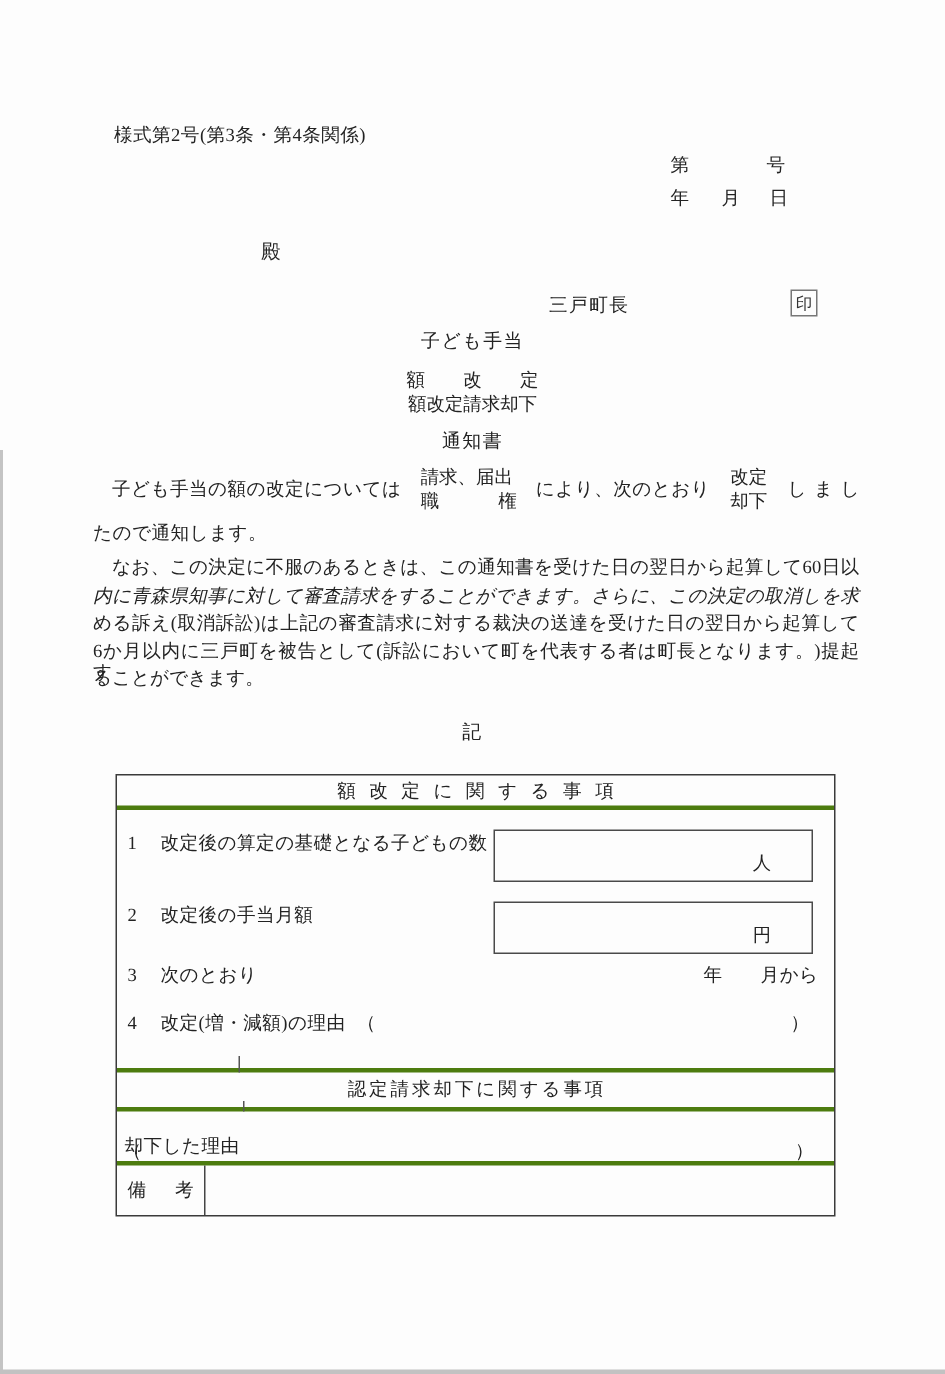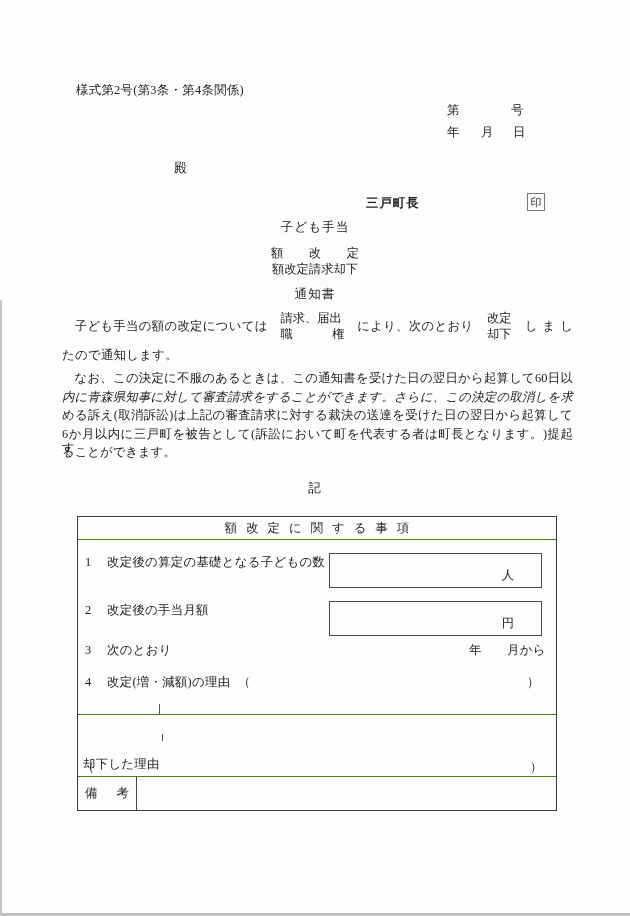--- a/index.html
+++ b/index.html
@@ -60,21 +60,21 @@
   .pline{position:absolute;left:62px;width:511px;font-size:12.4px;line-height:1.2;color:#222;}
 
   .ki{position:absolute;left:0;top:480px;width:100%;text-align:center;font-size:12.6px;letter-spacing:1px;}
 
   
   .form-table{
     position:absolute;left:77px;top:516px;width:480px;height:295px;
     border:1.5px solid #3b3b3b;box-sizing:border-box;background:transparent;
   }
   .trow{position:absolute;left:0;width:100%;box-sizing:border-box;}
-  .bb{border-bottom:1px solid #4d7c0f;}
+  .bb{border-bottom:3px solid #4d7c0f;}
   .t-h1{top:0;height:23px;display:flex;align-items:center;justify-content:center;}
   .t-h1 .txt{font-size:12.4px;letter-spacing:9px;padding-left:9px;}
   .t-main{top:23px;height:175px;position:absolute;}
   .t-h2{top:198px;height:26px;display:flex;align-items:center;justify-content:center;}
   .t-h2 .txt{font-size:12.3px;letter-spacing:2px;padding-left:2px;}
   .t-rej{top:224px;height:36px;}
   .t-biko{top:260px;height:33px;display:flex;}
   .biko-cell{
     width:59px;border-right:1px solid #454545;box-sizing:border-box;
     display:flex;align-items:center;justify-content:space-between;
@@ -94,21 +94,21 @@
 
 <span class="abs t" style="left:447px;top:103px;">第</span>
 <span class="abs t" style="left:511px;top:103px;">号</span>
 
 <span class="abs t" style="left:447px;top:125px;">年</span>
 <span class="abs t" style="left:481px;top:125px;">月</span>
 <span class="abs t" style="left:513px;top:125px;">日</span>
 
 <span class="abs t" style="left:174px;top:160px;font-size:13px;">殿</span>
 
-<span class="abs t" style="left:366px;top:196px;letter-spacing:1px;font-weight:bold;">三戸町長</span>
+<span class="abs t" style="left:366px;top:196px;letter-spacing:1px;">三戸町長</span>
 <div class="seal-box">
   <span>印</span>
 </div>
 
 <div class="title-row">
   <span class="t" style="font-size:12.6px;letter-spacing:1px;">子ども手当</span>
   <div class="stack title-stack">
     <div class="ln spread">
       <span>額</span>
       <span>改</span>
@@ -170,20 +170,23 @@
     <span class="abs t" style="left:375px;top:103px;margin-left:16px;">年　　月から</span>
 
     <span class="abs t" style="left:7px;top:135px;">4</span>
     <span class="abs t" style="left:29px;top:135px;">改定(増・減額)の理由</span>
     <span class="abs t" style="left:160px;top:135px;">（</span>
     <span class="abs t" style="left:449px;top:135px;">）</span>
   </div>
 
   <div class="stub" style="left:81px;top:187px;height:11px;"></div>
 
+  <div class="trow t-h2 bb">
+    <span class="txt">認定請求却下に関する事項</span>
+  </div>
 
   <div class="stub" style="left:84px;top:217px;height:7px;"></div>
 
   <div class="trow t-rej bb">
     <span class="abs t" style="left:5px;top:16px;">却下した理由</span>
     <span class="abs t" style="left:4px;top:19px;">（</span>
     <span class="abs t" style="left:452px;top:19px;">）</span>
   </div>
 
   <div class="trow t-biko">

